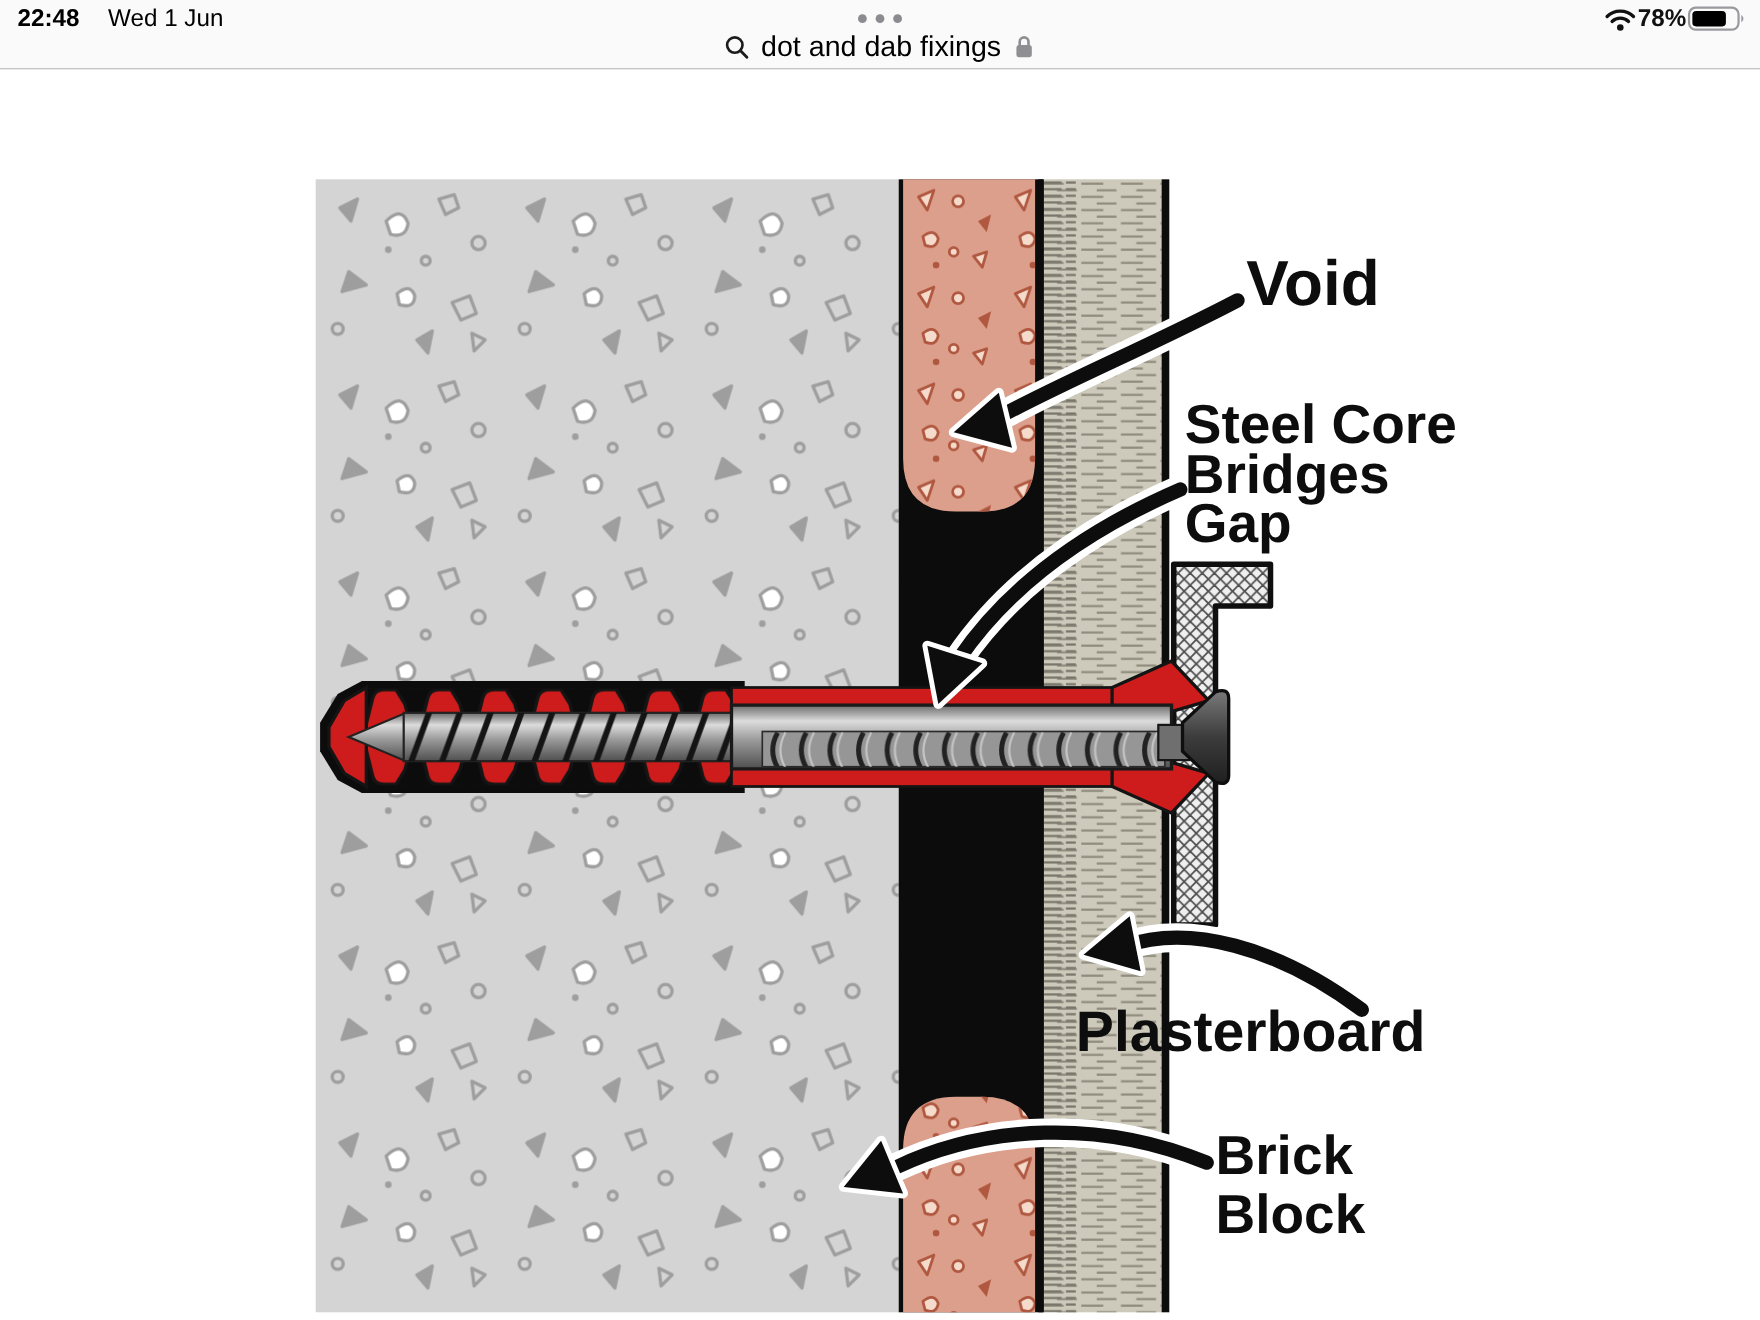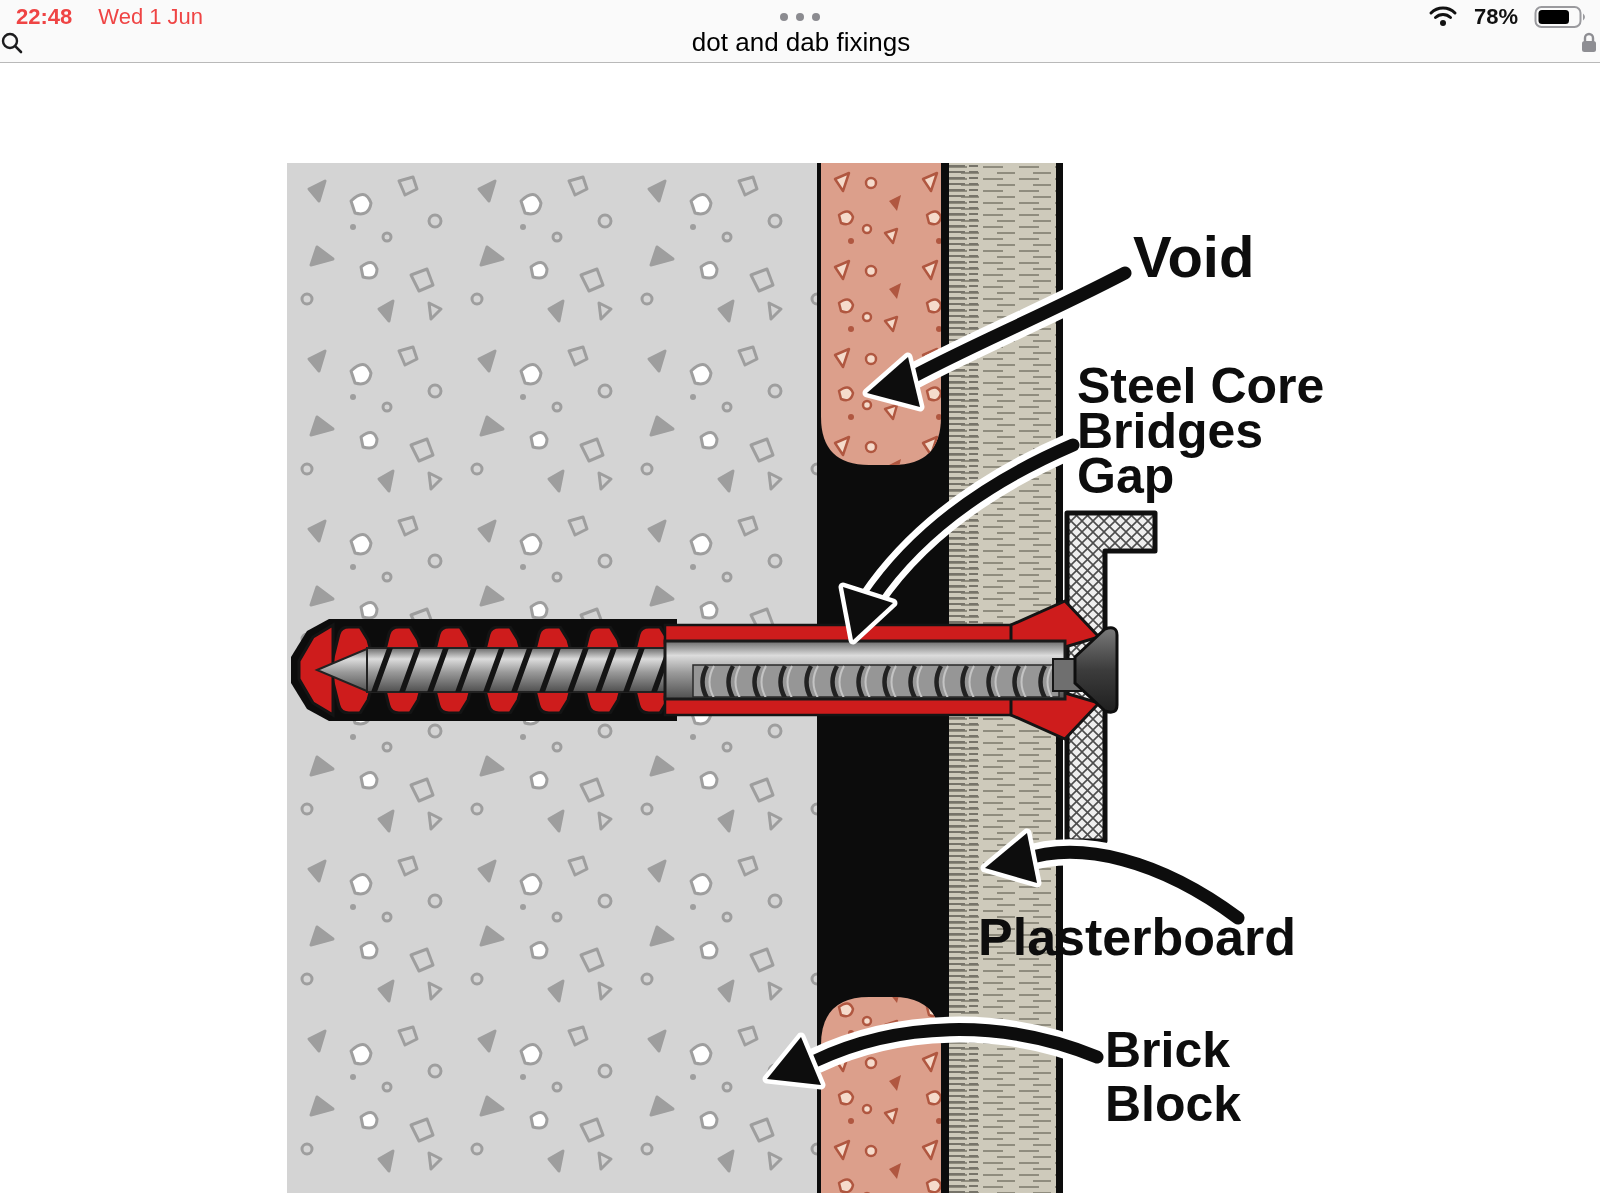--- a/index.html
+++ b/index.html
@@ -1,27 +1,27 @@
 <!DOCTYPE html>
 <html><head>
 <meta charset="utf-8">
 <style>
   html,body{margin:0;padding:0;background:#ffffff;width:1600px;height:1200px;overflow:hidden;
     font-family:"Liberation Sans", sans-serif;}
   
   .chrome{position:absolute;top:0;left:0;width:1600px;height:62px;background:#fafafa;
     border-bottom:1px solid #b9b9b9;z-index:10;}
-  .status-left{position:absolute;top:4px;left:16px;font-size:22px;font-weight:700;color:#ef4444;
+  .status-left{position:absolute;top:4px;left:16px;font-size:22px;font-weight:700;color:#000000;
     display:flex;gap:26px;align-items:flex-end;}
   .status-left .date{font-weight:400;}
-  .status-right{position:absolute;top:4px;right:10px;display:flex;align-items:flex-start;gap:16px;
+  .status-right{position:absolute;top:4px;right:10px;display:flex;align-items:flex-end;gap:1px;
     font-size:22px;font-weight:600;color:#111;}
   .tab-dots{position:absolute;top:13px;left:0;right:0;display:flex;justify-content:center;gap:8px;}
   .tab-dots i{width:8px;height:8px;border-radius:50%;background:#8b8b90;display:block;}
-  .title-row{position:absolute;top:27px;left:0;right:0;display:flex;justify-content:space-between;
+  .title-row{position:absolute;top:27px;left:0;right:0;display:flex;justify-content:center;
     align-items:center;gap:10px;font-size:26px;color:#000;}
   
   .stage{position:absolute;top:0;left:0;width:1600px;height:1200px;margin:15px;}
   svg text{font-family:"Liberation Sans", sans-serif;}
   .diagram-label{font-weight:700;fill:#0d0d0d;}
   .arrow-casing{fill:none;stroke:#ffffff;stroke-width:26;stroke-linecap:round;}
   .arrow-core{fill:none;stroke:#0d0d0d;stroke-width:13;stroke-linecap:round;}
   .arrow-head{fill:#0d0d0d;stroke:#ffffff;stroke-width:9;stroke-linejoin:round;paint-order:stroke fill;}
 </style>
 </head>

